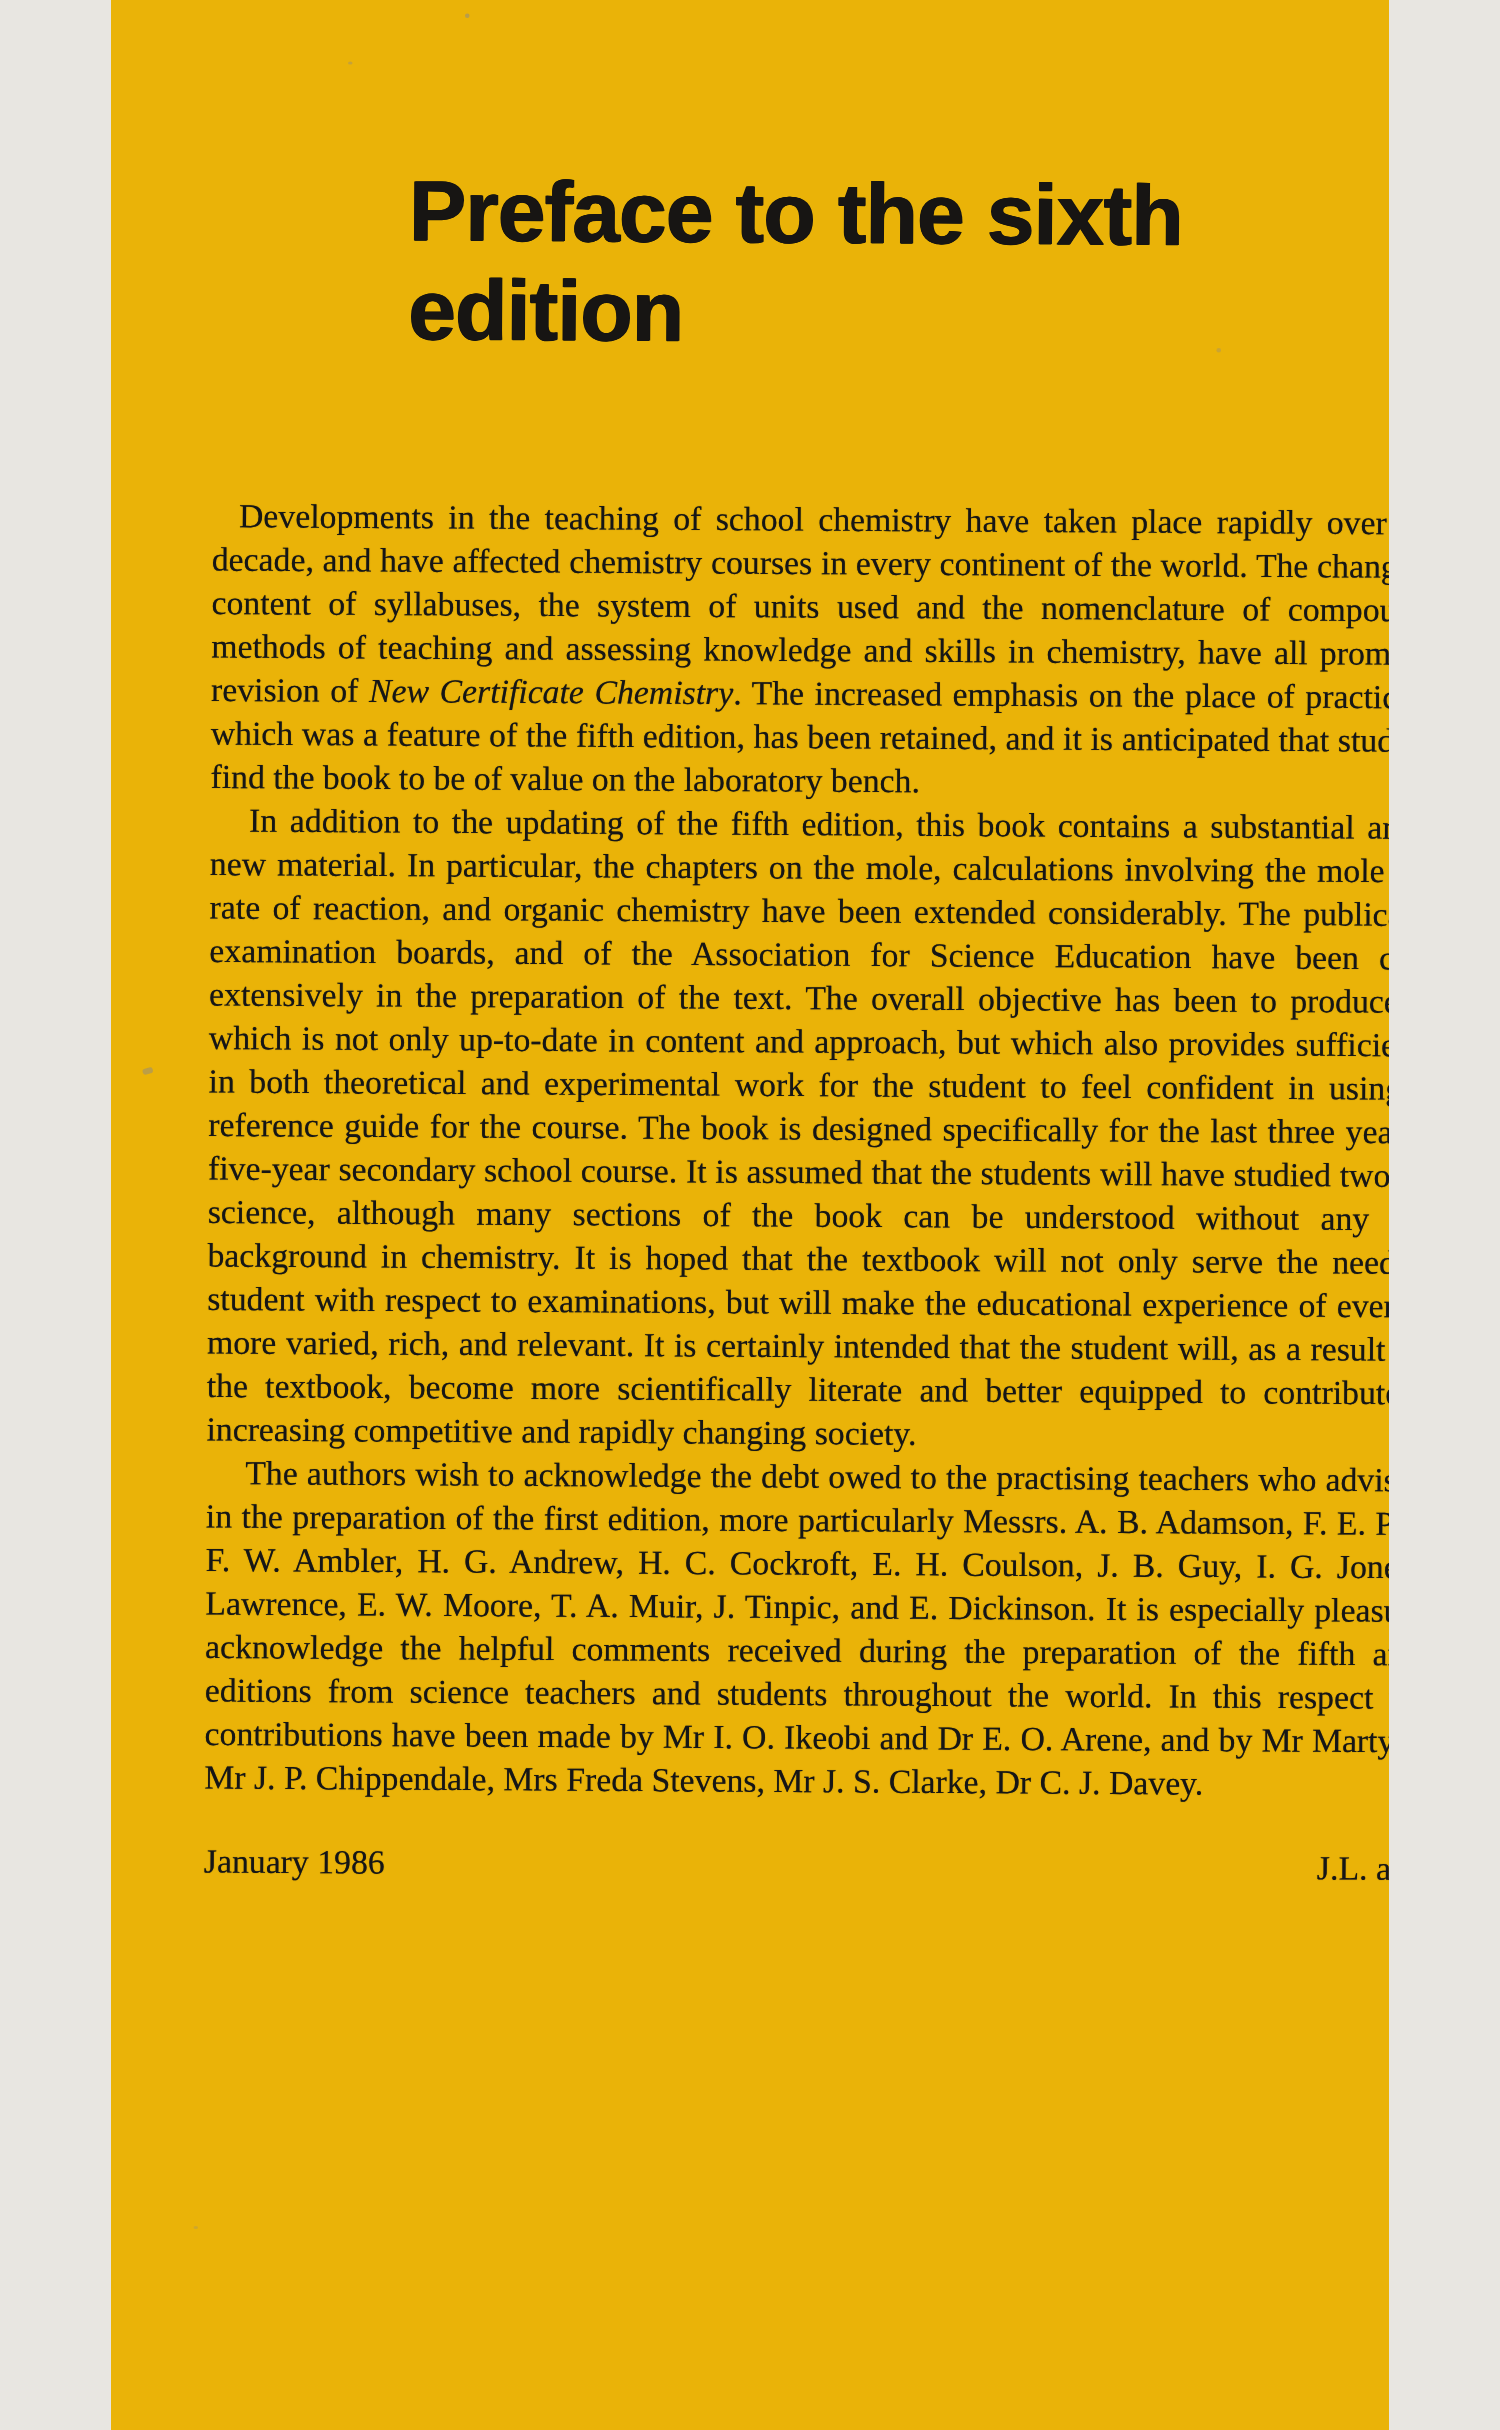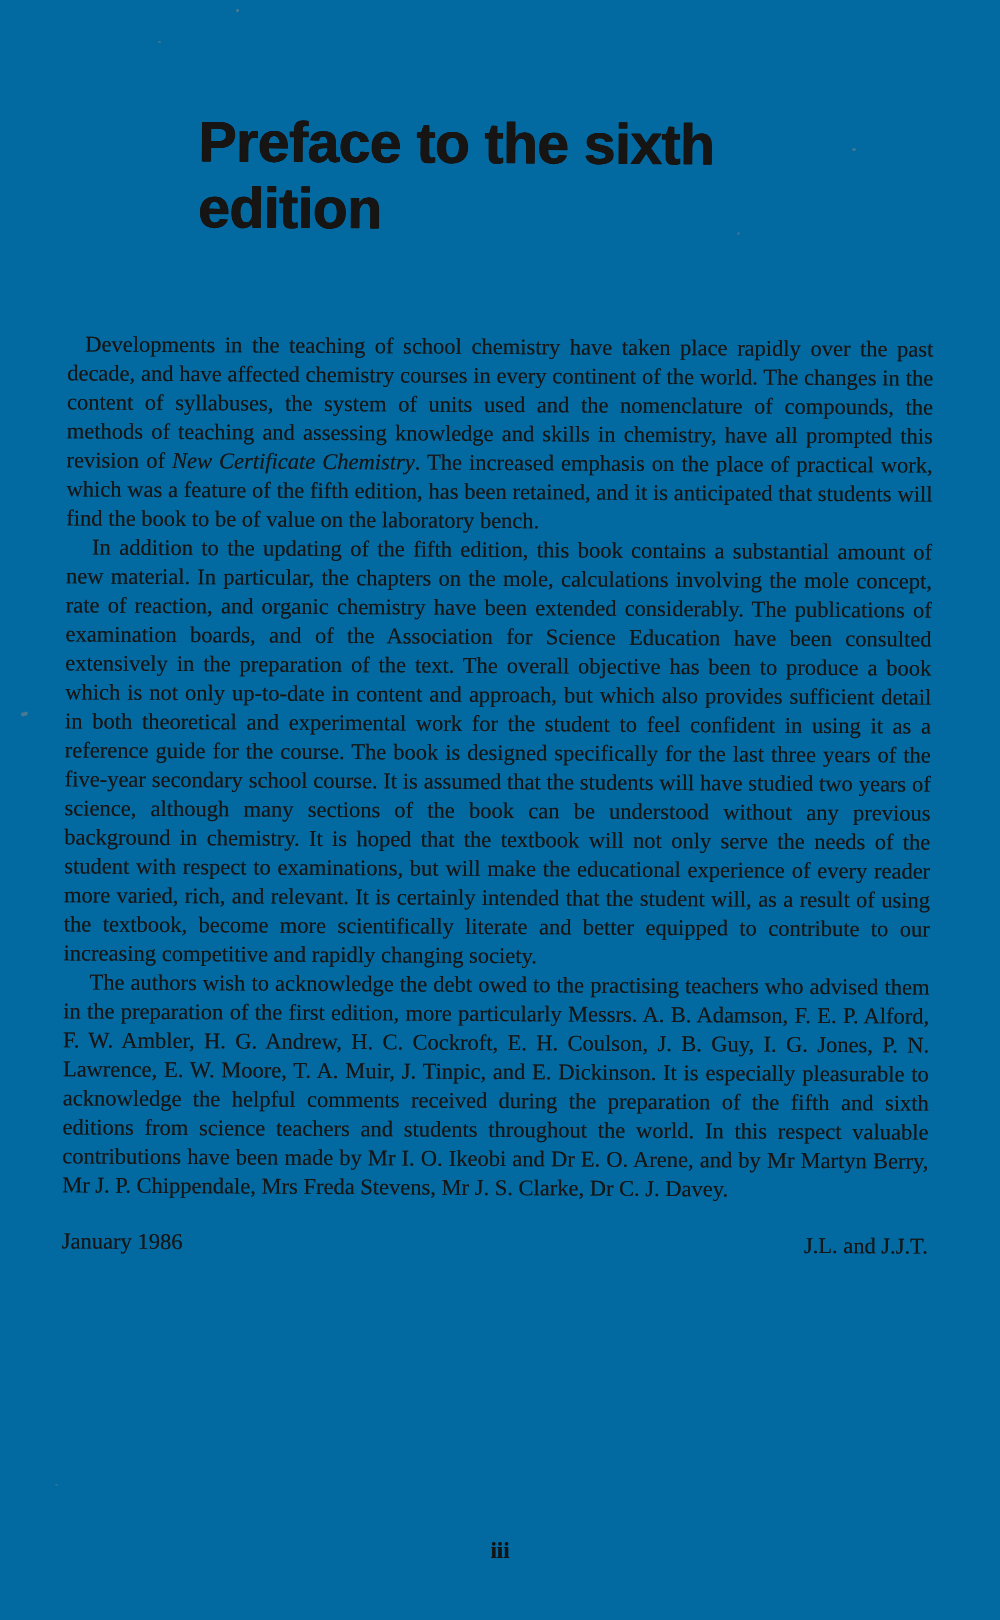--- a/index.html
+++ b/index.html
@@ -2,24 +2,24 @@
 <html><head>
 <meta charset="utf-8">
 <style>
   html, body {
     margin: 0;
     padding: 0;
     background: #e8e6e1;
   }
   .scan-page {
     position: relative;
-    width: 1000px;
+    width: 852px;
     height: 1620px;
     margin: 0 auto;
-    background: #0369a1;
+    background: #eab308;
     overflow: hidden;
     color: #1a1a1a;
   }
   .scan-content {
     position: absolute;
     left: 66px;
     top: 110px;
     width: 866px;
     transform: rotate(0.35deg);
     transform-origin: 50% 40%;
@@ -111,15 +111,14 @@
       <p class="para-indent">The authors wish to acknowledge the debt owed to the practising teachers who advised them in the preparation of the first edition, more particularly Messrs. A. B. Adamson, F. E. P. Alford, F. W. Ambler, H. G. Andrew, H. C. Cockroft, E. H. Coulson, J. B. Guy, I. G. Jones, P. N. Lawrence, E. W. Moore, T. A. Muir, J. Tinpic, and E. Dickinson. It is especially pleasurable to acknowledge the helpful comments received during the preparation of the fifth and sixth editions from science teachers and students throughout the world. In this respect valuable contributions have been made by Mr I. O. Ikeobi and Dr E. O. Arene, and by Mr Martyn Berry, Mr J. P. Chippendale, Mrs Freda Stevens, Mr J. S. Clarke, Dr C. J. Davey.</p>
 
       <div class="signature-row">
         <span>January 1986</span>
         <span>J.L. and J.J.T.</span>
       </div>
 
     </div>
   </div>
 
-  <div class="page-footer">iii</div>
 
 </div>
 
 </body></html>

